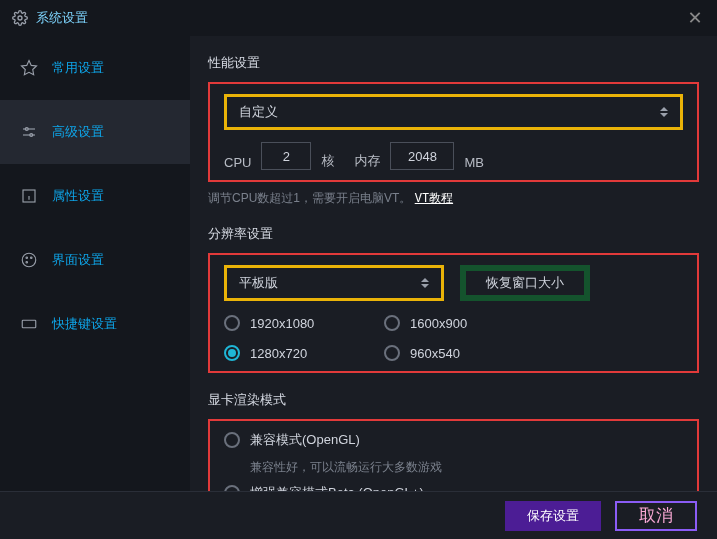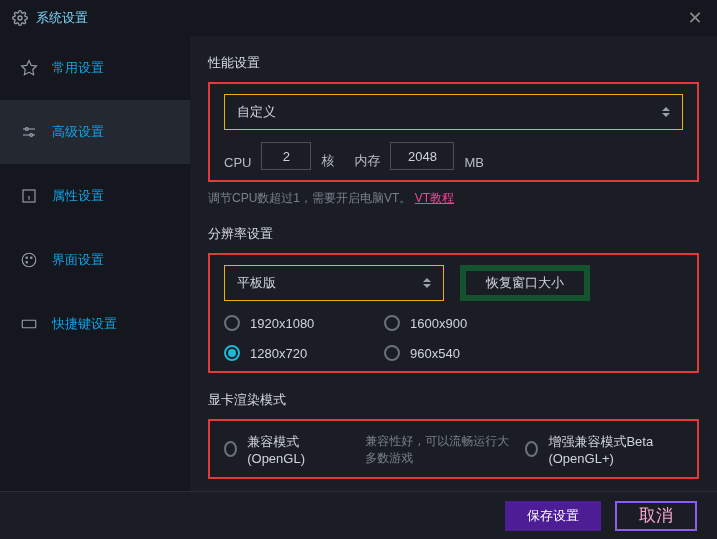--- a/index.html
+++ b/index.html
@@ -11,39 +11,39 @@
 .main { display: flex; height: 455px; }
 .sidebar { width: 190px; background: #14171d; }
 .side-item { height: 64px; display: flex; align-items: center; padding-left: 20px; cursor: pointer; color: #0ea5e9; }
 .side-item.active { background: #242831; }
 .side-item .ico { width: 18px; height: 18px; margin-right: 14px; display: flex; align-items: center; justify-content: center; }
 .side-item .ico svg { stroke: #9aa0ab; }
 .content { flex: 1; padding: 0 18px 10px; overflow: hidden; background: #1a1d24; }
 .section { margin-top: 18px; }
 .sec-title { color: #d8dce5; font-size: 13px; margin-bottom: 10px; }
 .redbox { border: 2px solid #e23a3a; padding: 10px 14px; }
-.select { height: 36px; border: 1px solid #eab308; display: flex; align-items: center; padding: 0 12px; justify-content: space-between; cursor: pointer; color: #d0d4dd; margin-bottom: 12px; }
+.select { height: 36px; border: 3px solid #eab308; display: flex; align-items: center; padding: 0 12px; justify-content: space-between; cursor: pointer; color: #d0d4dd; margin-bottom: 12px; }
 .select.small { width: 220px; margin-bottom: 0; }
 .chev { display: flex; flex-direction: column; gap: 2px; }
 .chev span { display: block; width: 0; height: 0; border-left: 4px solid transparent; border-right: 4px solid transparent; }
 .chev .up { border-bottom: 4px solid #9aa0ab; }
 .chev .down { border-top: 4px solid #9aa0ab; }
 .row { display: flex; align-items: flex-end; gap: 10px; }
 .numbox { height: 28px; border: 1px solid #4a4f5a; background: transparent; color: #d0d4dd; text-align: center; font-size: 13px; }
 .numbox.sm { width: 50px; }
 .numbox.md { width: 64px; }
 .hint { color: #7a808c; font-size: 12px; margin-top: 8px; }
-.hint a { color: #ec4899; text-decoration: underline; cursor: pointer; }
+.hint a { color: #ffffff; text-decoration: underline; cursor: pointer; font-family: Liberation Mono, monospace; }
 .btn-outline { height: 36px; border: 6px solid #14532d; padding: 0 20px; display: flex; align-items: center; justify-content: center; cursor: pointer; color: #d0d4dd; }
 .radio-grid { display: grid; grid-template-columns: 160px 160px; row-gap: 14px; margin-top: 14px; }
 .radio { display: flex; align-items: center; gap: 10px; cursor: pointer; color: #d0d4dd; }
 .rcirc { width: 16px; height: 16px; border-radius: 50%; border: 2px solid #6a707c; position: relative; }
 .radio.selected .rcirc { border-color: #1fb6d6; }
 .radio.selected .rcirc::after { content: ''; position: absolute; width: 8px; height: 8px; background: #1fb6d6; border-radius: 50%; top: 2px; left: 2px; }
-.render-list { display: flex; flex-direction: row; gap: 8px; }
+.render-list { display: flex; flex-direction: column; gap: 8px; }
 .render-list .desc { color: #7a808c; font-size: 12px; margin-left: 26px; margin-top: 2px; }
 .footer { position: absolute; bottom: 0; left: 0; right: 0; height: 48px; background: #1a1d24; display: flex; justify-content: flex-end; align-items: center; gap: 14px; padding-right: 20px; border-top: 1px solid #2a2e38; }
 .btn-primary { background: #4c1d95; color: #fff; border: none; height: 30px; padding: 0 22px; cursor: pointer; font-size: 13px; }
 .btn-sec { background: transparent; border: 2px solid #8b5cf6; color: #f9a8d4; height: 30px; padding: 0 22px; cursor: pointer; font-size: 17px; }
 </style>
 </head>
 <body>
 
 <div class="titlebar">
   <span class="gear">

